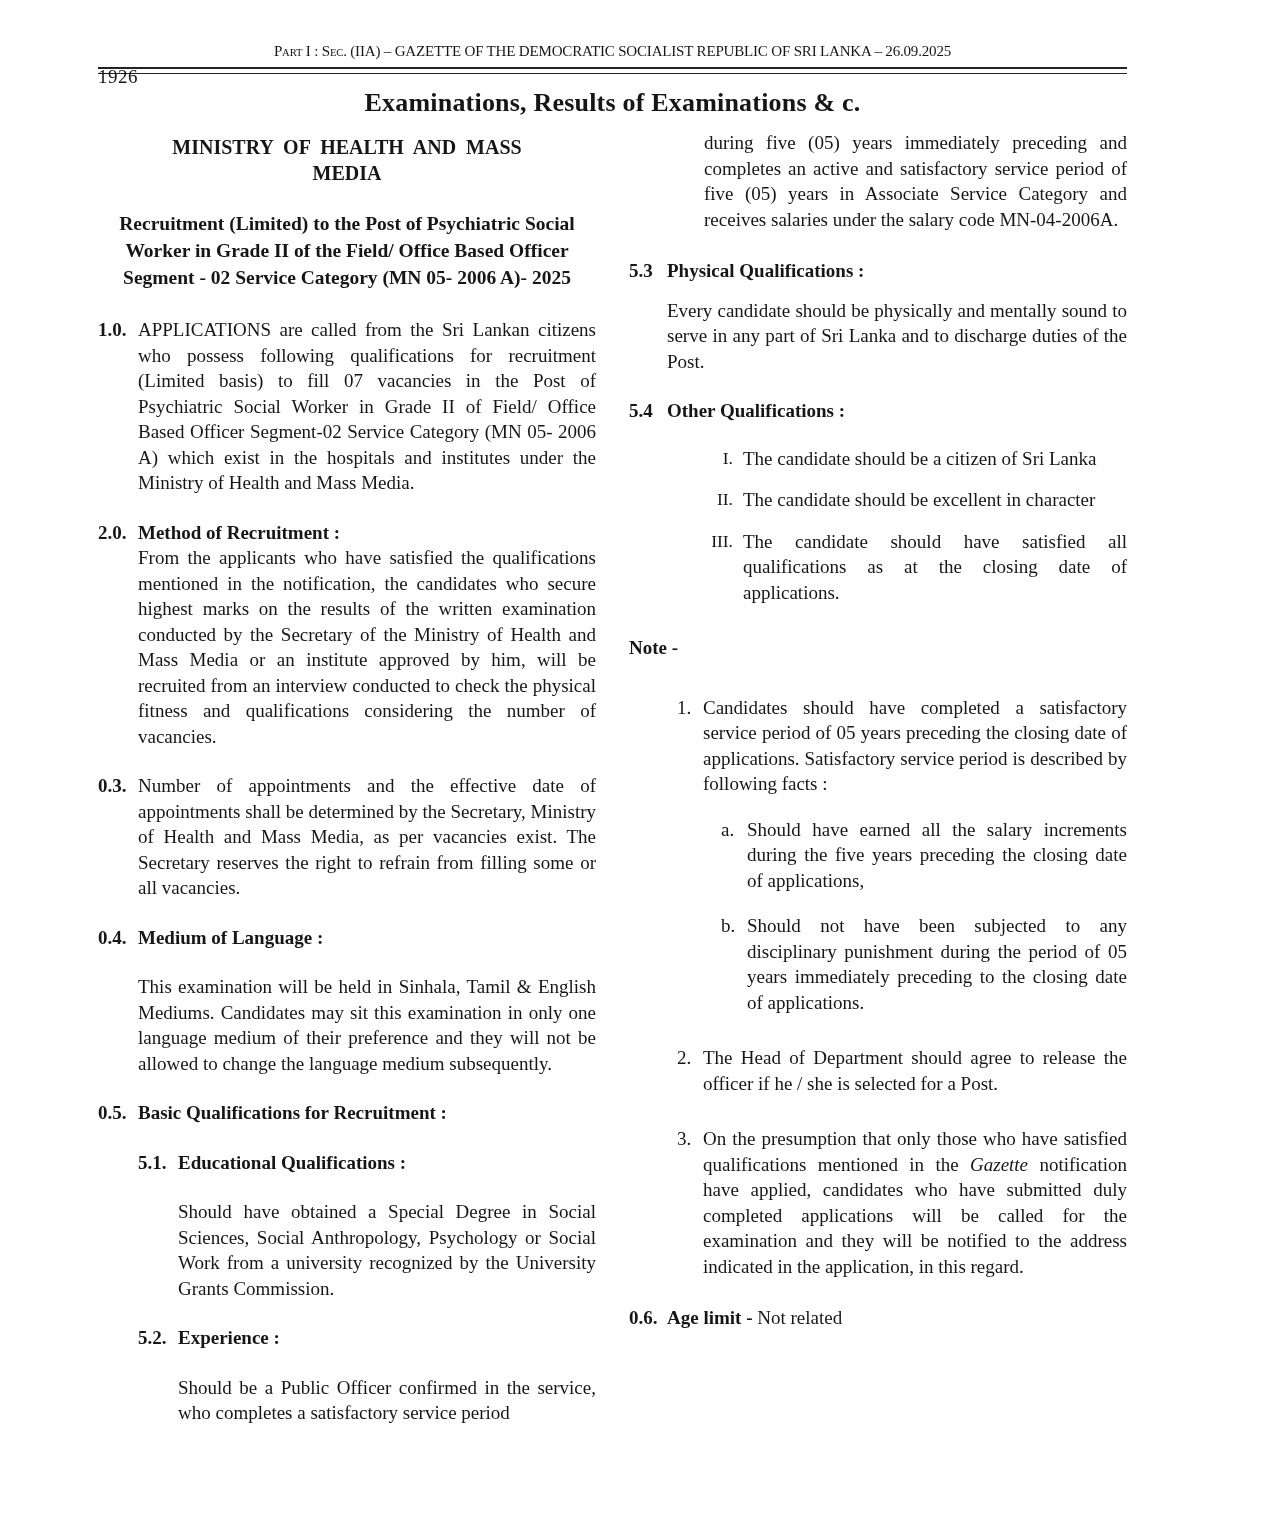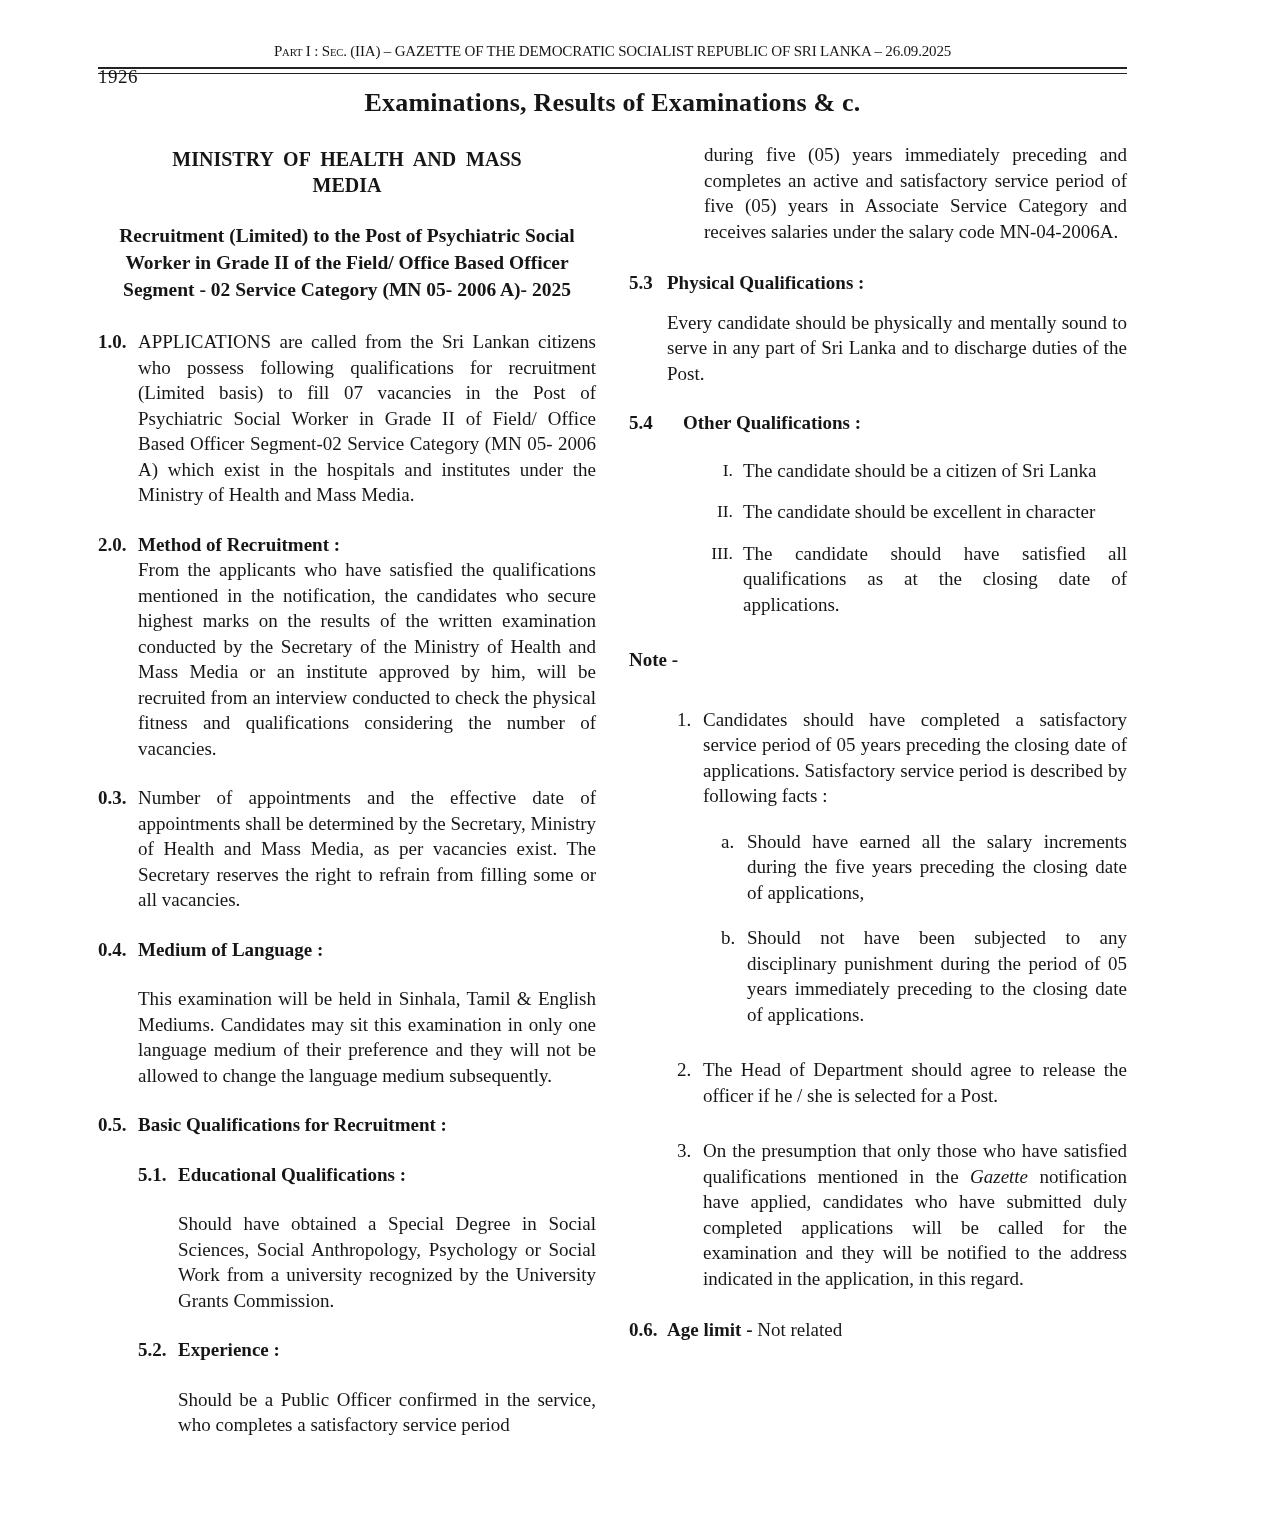--- a/index.html
+++ b/index.html
@@ -52,21 +52,21 @@
     margin: 14px 0 0 0;
     text-align: center;
     font-size: 26px;
     font-weight: bold;
     letter-spacing: 0.2px;
   }
   
   .columns {
     display: flex;
     gap: 33px;
-    margin-top: 24px;
+    margin-top: 12px;
     font-size: 19px;
     line-height: 25.5px;
   }
   .col { flex: 1 1 0; min-width: 0; }
 
   .ministry {
     font-size: 20px;
     font-weight: bold;
     line-height: 26px;
     text-align: center;
@@ -191,21 +191,21 @@
       <div class="cont-para">during five (05) years immediately preceding and completes an active and satisfactory service period of five (05) years in Associate Service Category and receives salaries under the salary code MN-04-2006A.</div>
 
       <div class="item r-item">
         <span class="num">5.3</span>
         <div class="body">
           <div class="sec-head">Physical Qualifications :</div>
           <div class="head-gap-sm">Every candidate should be physically and mentally sound to serve in any part of Sri Lanka and to discharge duties of the Post.</div>
         </div>
       </div>
 
-      <div class="item r-item" style="margin-bottom:22px;gap:16px;">
+      <div class="item r-item" style="margin-bottom:22px;">
         <span class="num">5.4</span>
         <div class="body sec-head">Other Qualifications :</div>
       </div>
 
       <div class="roman-row">
         <span class="roman-num">I.</span>
         <div class="body">The candidate should be a citizen of Sri Lanka</div>
       </div>
       <div class="roman-row">
         <span class="roman-num">II.</span>

